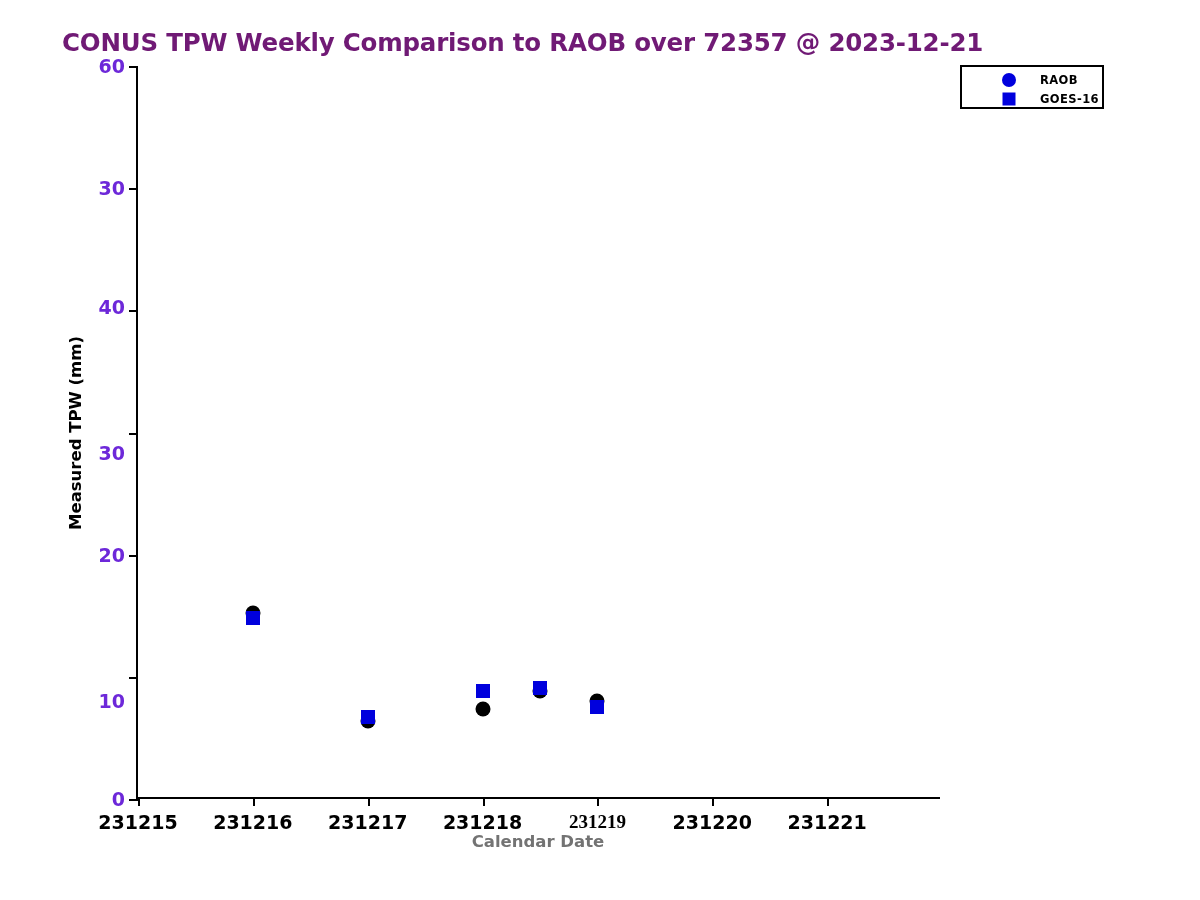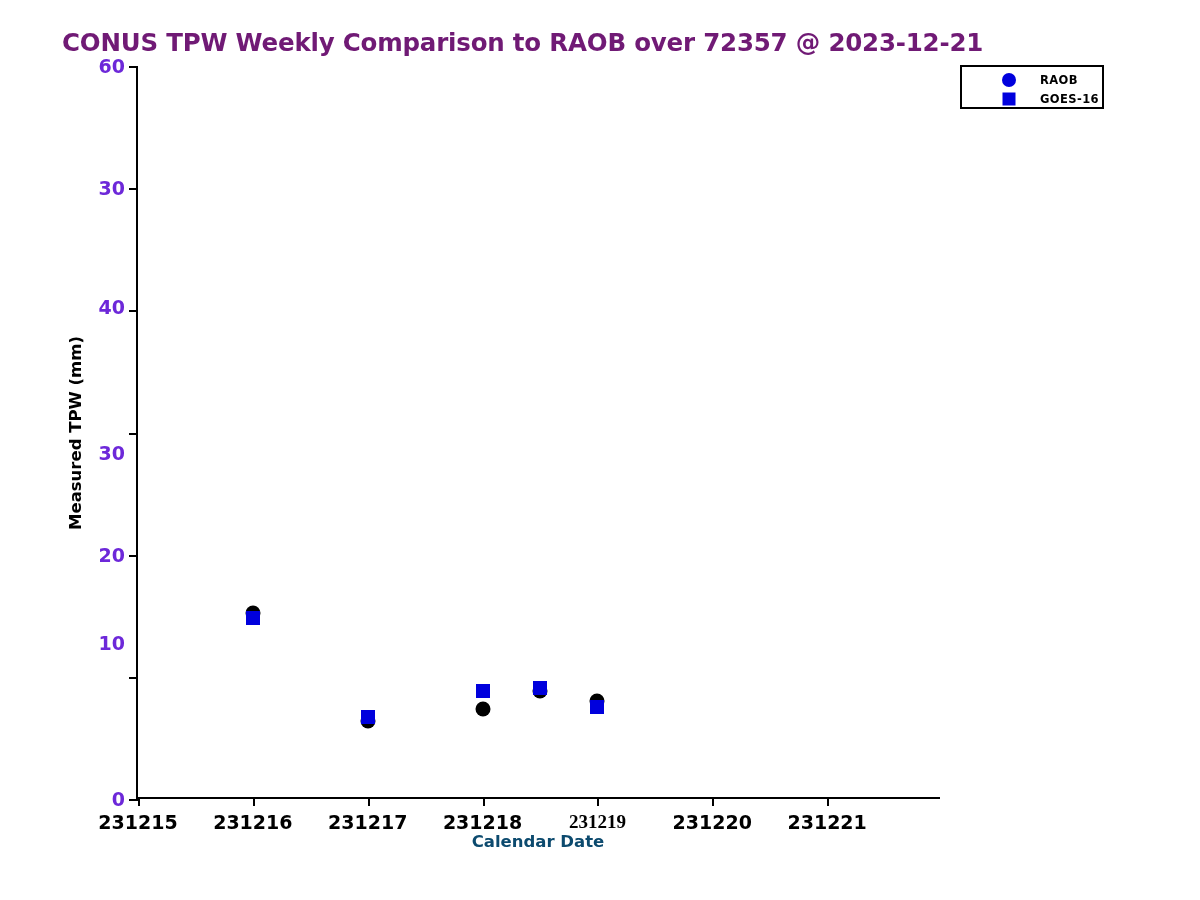--- a/index.html
+++ b/index.html
@@ -105,21 +105,21 @@
     color: #000000;
     white-space: nowrap;
   }
   #xlabel {
     position: absolute;
     left: 538px;
     top: 832px;
     transform: translateX(-50%);
     font-size: 16.5px;
     font-weight: bold;
-    color: #0c4a6e;
+    color: #737373;
     white-space: nowrap;
   }
 
   
   .marker {
     position: absolute;
     transform: translate(-50%, -50%);
   }
   .marker.circle {
     width: 15px;
@@ -185,21 +185,21 @@
 
   <div id="ylabel">Measured TPW (mm)</div>
 
   <div id="xlabel">Calendar Date</div>
 
   <div id="plot-area">
     <div id="y-ticks">
         <div class="ytick-mark" style="top: 733px;"></div>
         <div class="ytick-label" style="top: 733px;">0</div>
         <div class="ytick-mark" style="top: 610.833px;"></div>
-        <div class="ytick-label" style="top: 577px;">10</div>
+        <div class="ytick-label" style="top: 635px;">10</div>
         <div class="ytick-mark" style="top: 488.667px;"></div>
         <div class="ytick-label" style="top: 488.667px;">20</div>
         <div class="ytick-mark" style="top: 366.5px;"></div>
         <div class="ytick-label" style="top: 366.5px; margin-top: 20px;">30</div>
         <div class="ytick-mark" style="top: 244.333px;"></div>
         <div class="ytick-label" style="top: 241px;">40</div>
         <div class="ytick-mark" style="top: 122.167px;"></div>
         <div class="ytick-label" style="top: 122.167px;">30</div>
         <div class="ytick-mark" style="top: 0px;"></div>
         <div class="ytick-label" style="top: 0px;">60</div>

